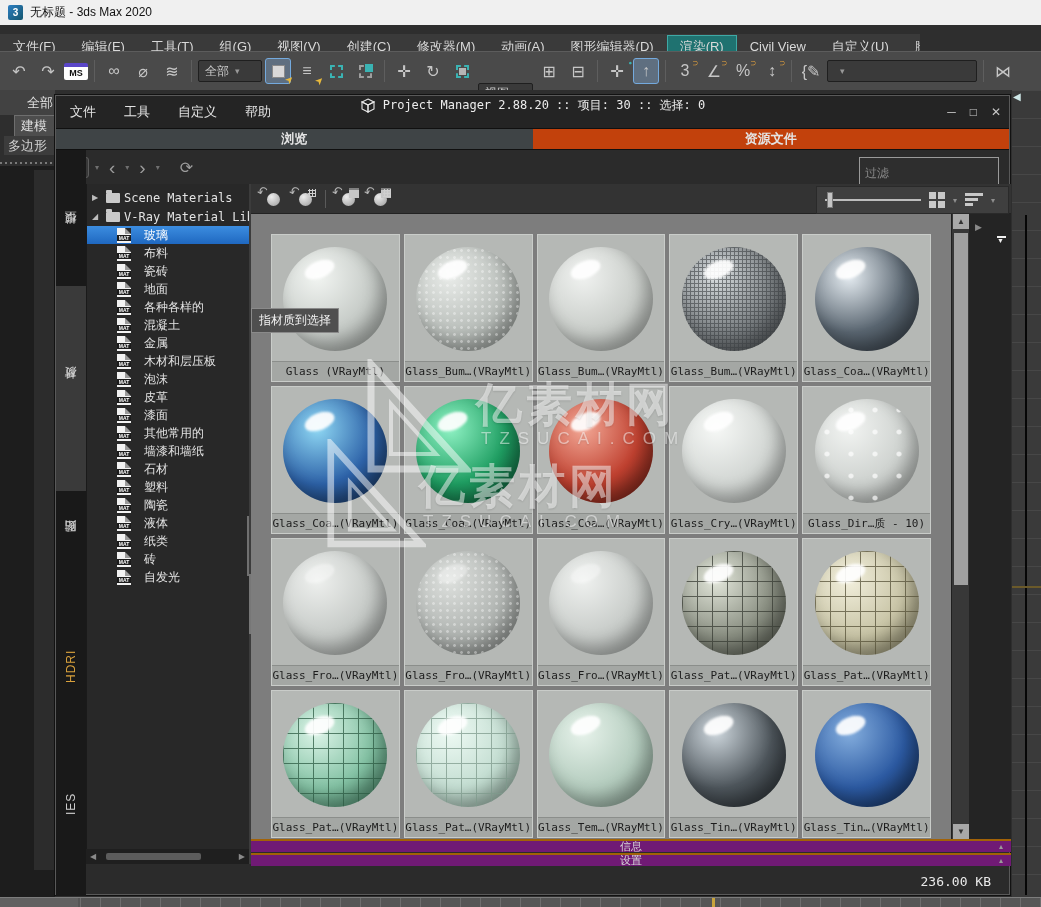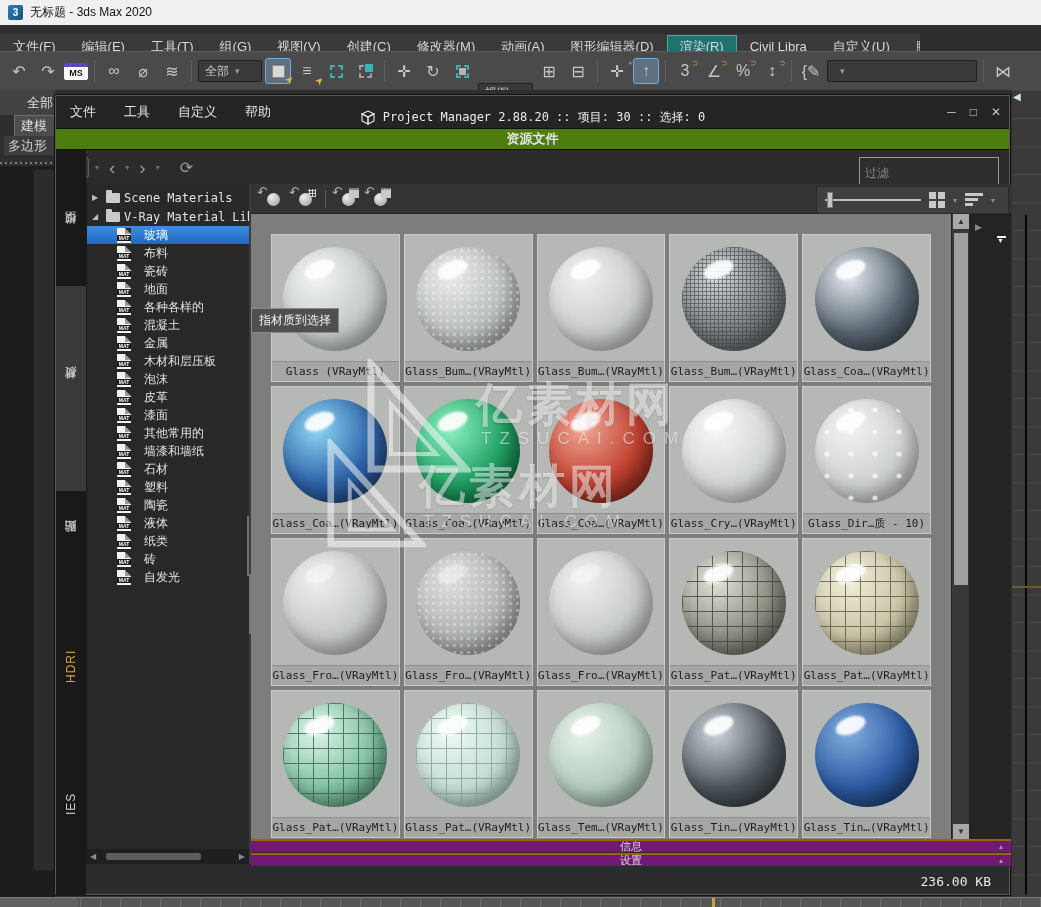--- a/index.html
+++ b/index.html
@@ -67,26 +67,26 @@
   .timeline-box { position:absolute; left:0; top:0; width:78px; height:10px; background:#616161; }
   .timeline-cursor { position:absolute; left:712px; top:0; width:3px; height:10px; background:#c8a43c; }
 
   
   .pm { position:absolute; left:55px; top:95px; width:955px; height:800px; background:#2b2b2b;
     border:1px solid #595959; outline:1px solid #121212; }
   .pm-titlebar { position:absolute; left:0; top:0; width:100%; height:32px; background:#242424; display:flex; align-items:center; }
   .pm-menus { display:flex; color:#e3e3e3; font-size:13px; }
   .pm-menus span { padding:0 14px; }
   .pm-title-wrap { position:absolute; left:0; right:0; top:0; height:19px; display:flex; align-items:center; justify-content:center;
-    gap:7px; pointer-events:none; color:#ececec; font-size:12px;margin-top:12px; }
+    gap:7px; pointer-events:none; color:#ececec; font-size:12px; }
   .pm-winbtns { position:absolute; right:8px; top:0; height:32px; display:flex; align-items:center; gap:14px; color:#c9c9c9; font-size:12px; }
   .pm-tabs { position:absolute; left:0; top:32px; width:100%; height:22px; display:flex; border-top:1px solid #101010; border-bottom:1px solid #101010; }
   .pm-tab { flex:1; display:flex; align-items:center; justify-content:center; font-size:13px; font-weight:bold; color:#e4e4e4; }
   .pm-tab.browse { background:#3f4446; }
-  .pm-tab.assets { background:#4d7c0f; }
+  .pm-tab.assets { background:#c2410c; }
   .pm-nav { position:absolute; left:0; top:54px; width:100%; height:34px; background:#2b2b2b; display:flex; align-items:center; gap:4px; padding-left:8px; }
   .ps-btn { width:25px; height:21px; background:#383838; border:1px solid #5c5c5c; border-radius:3px; color:#8e8e8e;
     font-size:11px; font-weight:bold; display:flex; align-items:center; justify-content:center; }
   .nav-car { color:#6f6f6f; font-size:8px; margin:0 2px; }
   .nav-arrow { color:#9d9d9d; font-size:19px; padding:0 4px; line-height:1; }
   .nav-refresh { color:#9d9d9d; font-size:16px; padding:0 6px; margin-left:8px; }
   .pm-filter { position:absolute; right:10px; top:61px; width:140px; height:20px; background:#2e2e2e; border:1px solid #9a9a9a;
     color:#fde047; font-size:12px; padding:15px 5px; outline:none; }
   .pm-filter::placeholder { color:#8a8a8a; }
 
@@ -206,21 +206,21 @@
       <span class="menu-item">文件(F)</span>
       <span class="menu-item">编辑(E)</span>
       <span class="menu-item">工具(T)</span>
       <span class="menu-item">组(G)</span>
       <span class="menu-item">视图(V)</span>
       <span class="menu-item">创建(C)</span>
       <span class="menu-item">修改器(M)</span>
       <span class="menu-item">动画(A)</span>
       <span class="menu-item">图形编辑器(D)</span>
       <span class="menu-item hl">渲染(R)</span>
-      <span class="menu-item">Civil Libra</span>
+      <span class="menu-item">Civil View</span>
       <span class="menu-item">自定义(U)</span>
       <span class="menu-item">脚本(S)</span>
       <span class="menu-item">In</span>
     </div>
 
   <div class="max-toolbar" id="max-tools">
       <span class="tbtn">↶</span>
       <span class="tbtn">↷</span>
       <span class="ms-badge">MS</span>
       <div class="tsep"></div>
@@ -309,20 +309,21 @@
         <span class="mono">Project Manager 2.88.20  :: 项目: 30  :: 选择: 0</span>
       </div>
       <div class="pm-winbtns">
         <span>─</span>
         <span>□</span>
         <span>✕</span>
       </div>
     </div>
 
     <div class="pm-tabs">
+      <div class="pm-tab browse">浏览</div>
       <div class="pm-tab assets">资源文件</div>
     </div>
 
     <div class="pm-nav">
       <span class="ps-btn">Ps</span>
       <span class="nav-car">▾</span>
       <span class="nav-arrow">‹</span>
       <span class="nav-car">▾</span>
       <span class="nav-arrow">›</span>
       <span class="nav-car">▾</span>

